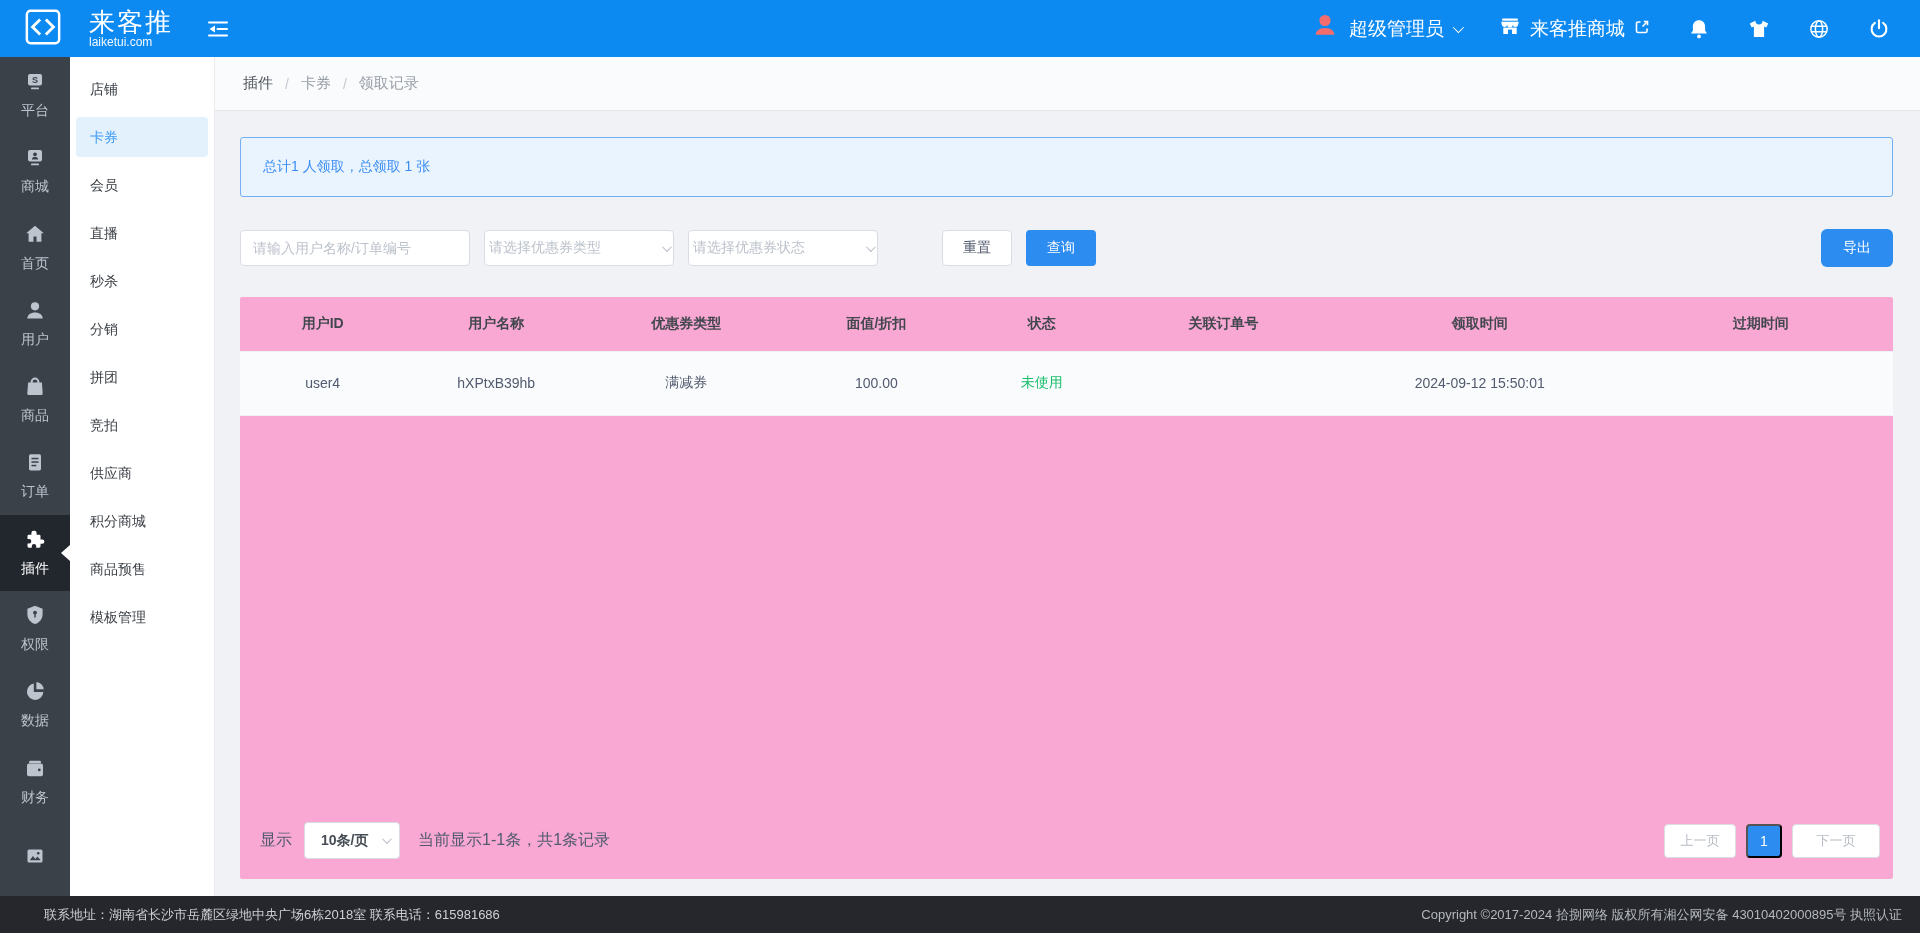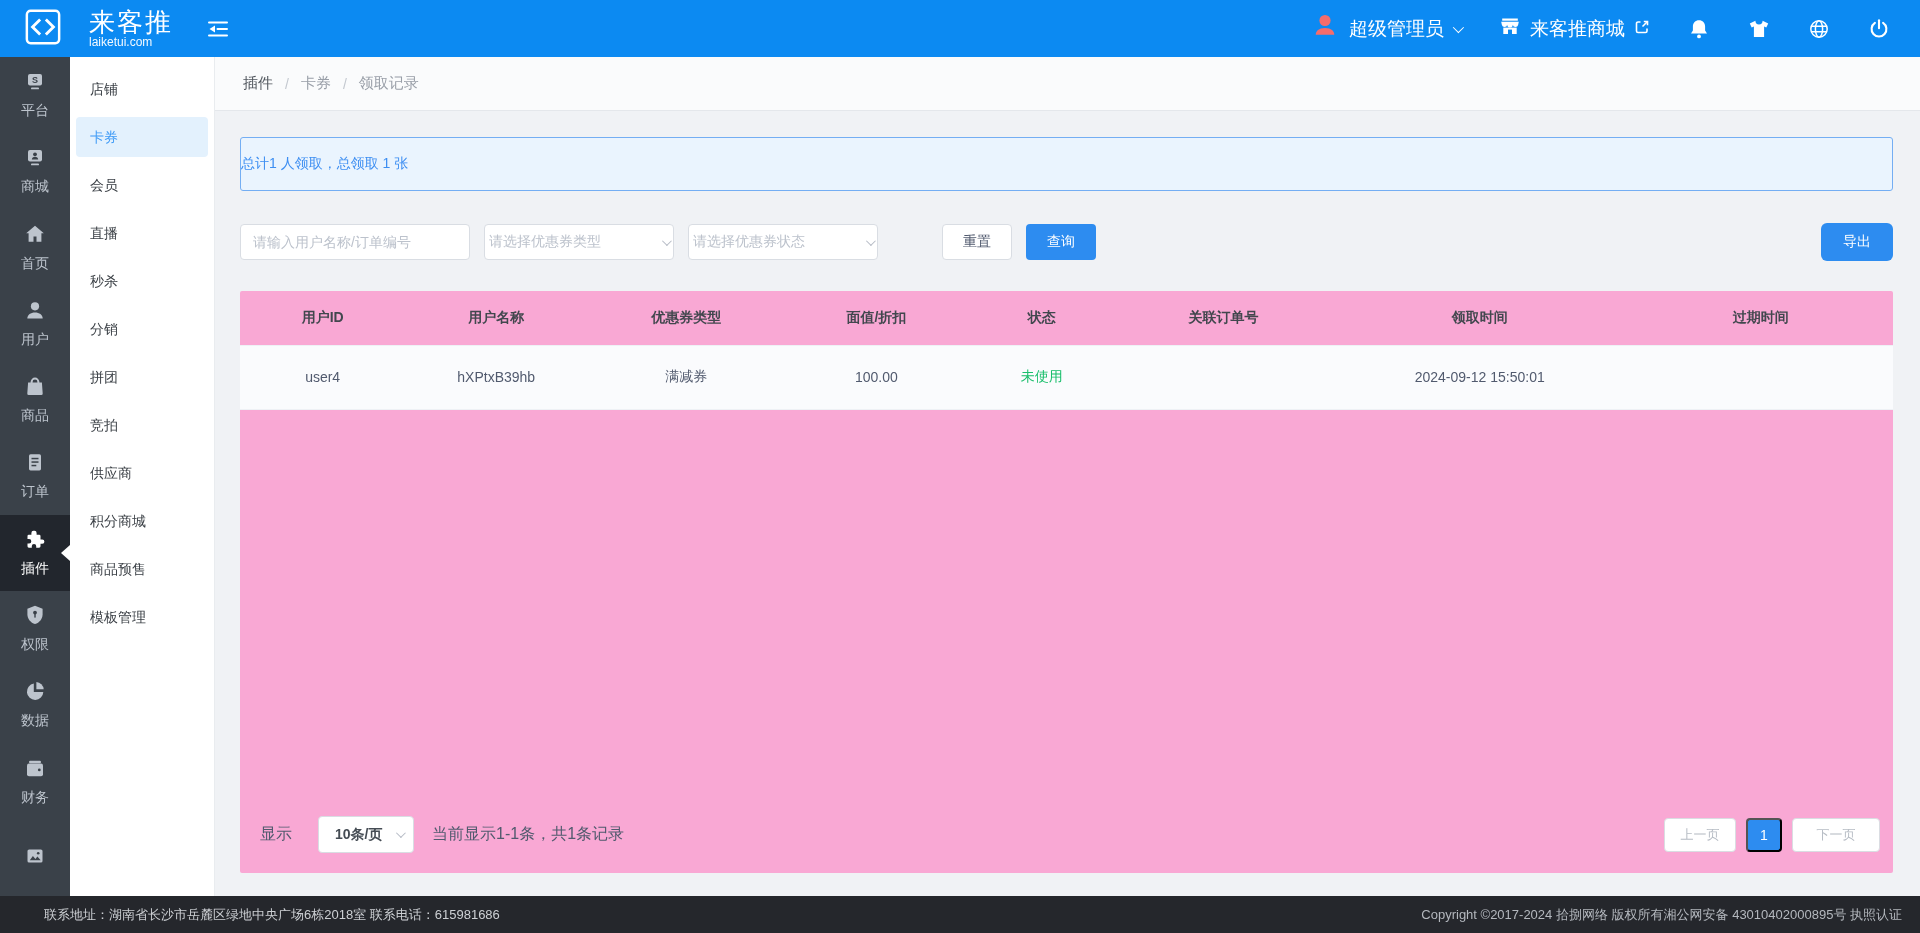--- a/index.html
+++ b/index.html
@@ -30,42 +30,42 @@
   .sub-item.active { height:40px; line-height:40px; margin:4px 6px; padding-left:14px; background:#e3f1fd; color:#3f9bf6; border-radius:4px; }
 
   
   .main { position:absolute; top:57px; left:215px; right:0; bottom:37px; background:#f0f2f5; overflow:hidden; }
   .breadcrumb-bar { height:54px; background:#fafbfc; border-bottom:1px solid #e4e7eb; display:flex; align-items:center; padding-left:28px; font-size:15px; gap:12px; }
   .crumb { color:#999fa8; cursor:pointer; }
   .crumb.first { color:#50565d; }
   .crumb-sep { color:#c3c8cf; font-size:14px; }
 
   .content { padding:0 27px 0 25px; }
-  .banner { margin-top:26px; height:54px; background:#eaf4fe; border:1px solid #74aef3; border-radius:3px; display:flex; align-items:center; color:#3d8ef2; font-size:14px; }
+  .banner { margin-top:26px; height:60px; background:#eaf4fe; border:1px solid #74aef3; border-radius:3px; display:flex; align-items:center; padding-left:22px; color:#3d8ef2; font-size:14px; }
 
   .filter-row { margin-top:32px; display:flex; align-items:center; }
   .text-input { width:230px; height:36px; border:1px solid #d9dde3; border-radius:4px; background:#fff; padding:0 12px; font-size:14px; color:#515a6e; outline:none; }
   .text-input::placeholder { color:#bcc2cc; }
   .select-box { width:190px; height:36px; margin-left:14px; border:1px solid #d9dde3; border-radius:4px; background:#fff; display:flex; align-items:center; justify-content:space-between; padding:0 4px; font-size:14px; color:#bcc2cc; cursor:pointer; }
   .select-chev { width:7px; height:7px; border-right:1.5px solid #b6bcc6; border-bottom:1.5px solid #b6bcc6; transform:rotate(45deg) translateY(-2px); }
   .btn { height:36px; border-radius:4px; font-size:14px; display:flex; align-items:center; justify-content:center; cursor:pointer; font-family:inherit; }
   .btn-reset { margin-left:64px; width:70px; background:#fff; border:1px solid #d9dde3; color:#515a6e; }
   .btn-primary { background:#2d8cf0; border:none; color:#fff; }
   .btn-search { margin-left:14px; width:70px; }
   .btn-export { margin-left:auto; width:72px; height:38px; border-radius:6px; }
 
   .table-card { margin-top:30px; background:#f9a8d4; border-radius:2px; height:582px; position:relative; }
   table { width:100%; border-collapse:collapse; font-size:14px; table-layout:fixed; }
   thead th { height:54px; font-weight:bold; color:#42474e; text-align:center; }
   tbody td { height:64px; text-align:center; color:#515a6e; background:#fafbfd; border-top:1px solid #eef1f5; border-bottom:1px solid #eef1f5; }
   .status-unused { color:#19be6b; }
 
   .pagination-row { position:absolute; left:20px; right:13px; bottom:20px; display:flex; align-items:center; }
   .pg-label, .pg-info { font-size:16px; color:#515a6e; }
-  .pg-size-select { margin-left:26px; width:96px; height:37px; border:1px solid #d9dde3; border-radius:4px; background:#fff; display:flex; align-items:center; justify-content:space-between; padding:0 10px 0 16px; font-size:14px; color:#454c54; font-weight:bold; cursor:pointer; }
+  .pg-size-select { margin-left:12px; width:96px; height:37px; border:1px solid #d9dde3; border-radius:4px; background:#fff; display:flex; align-items:center; justify-content:space-between; padding:0 10px 0 16px; font-size:14px; color:#454c54; font-weight:bold; cursor:pointer; }
   .pg-info { margin-left:18px;text-align:right; }
   .pg-right { margin-left:auto; display:flex; align-items:center; gap:10px; }
   .pg-btn { height:34px; background:#fff; border:1px solid #dadde2; border-radius:4px; color:#b6bcc4; font-size:13px; display:flex; align-items:center; justify-content:center; cursor:pointer; }
   .pg-prev { width:72px; }
   .pg-next { width:88px; }
   .pg-current { width:36px; height:34px; background:#2d8cf0; color:#fff; border-radius:4px; font-size:14px; display:flex; align-items:center; justify-content:center; cursor:pointer; }
 
   
   .footer { position:absolute; bottom:0; left:0; width:1920px; height:37px; background:#25272c; display:flex; align-items:center; justify-content:space-between; padding:0 18px 0 44px; font-size:13px; z-index:40; }
   .footer-left { color:#cdd0d4; }

